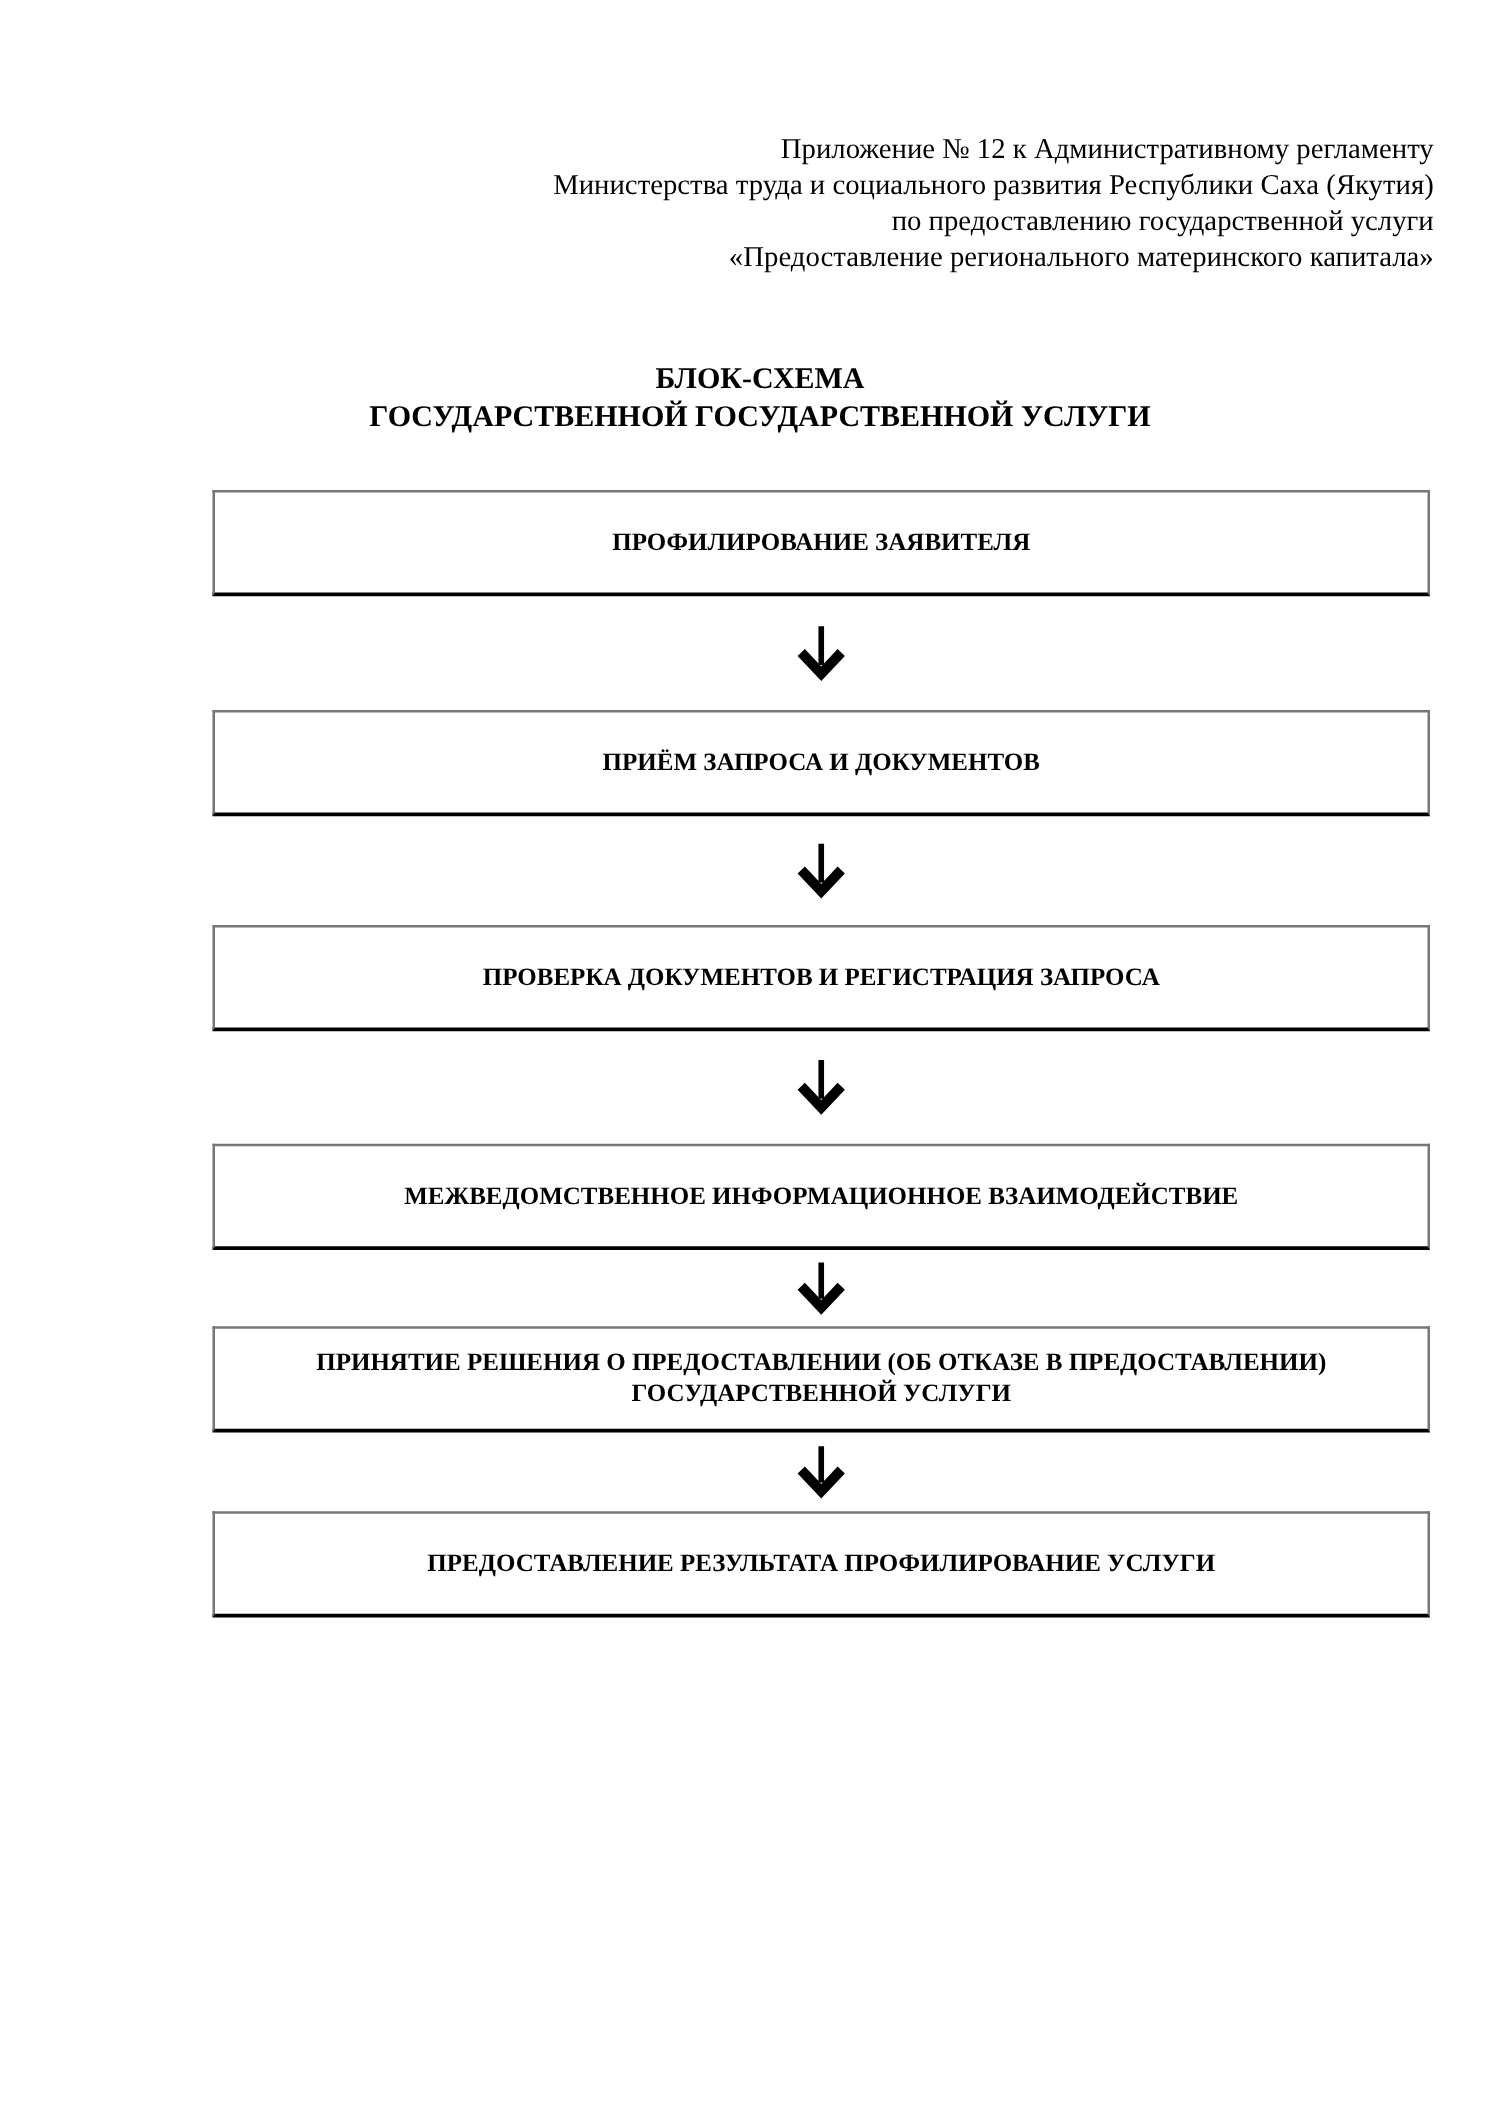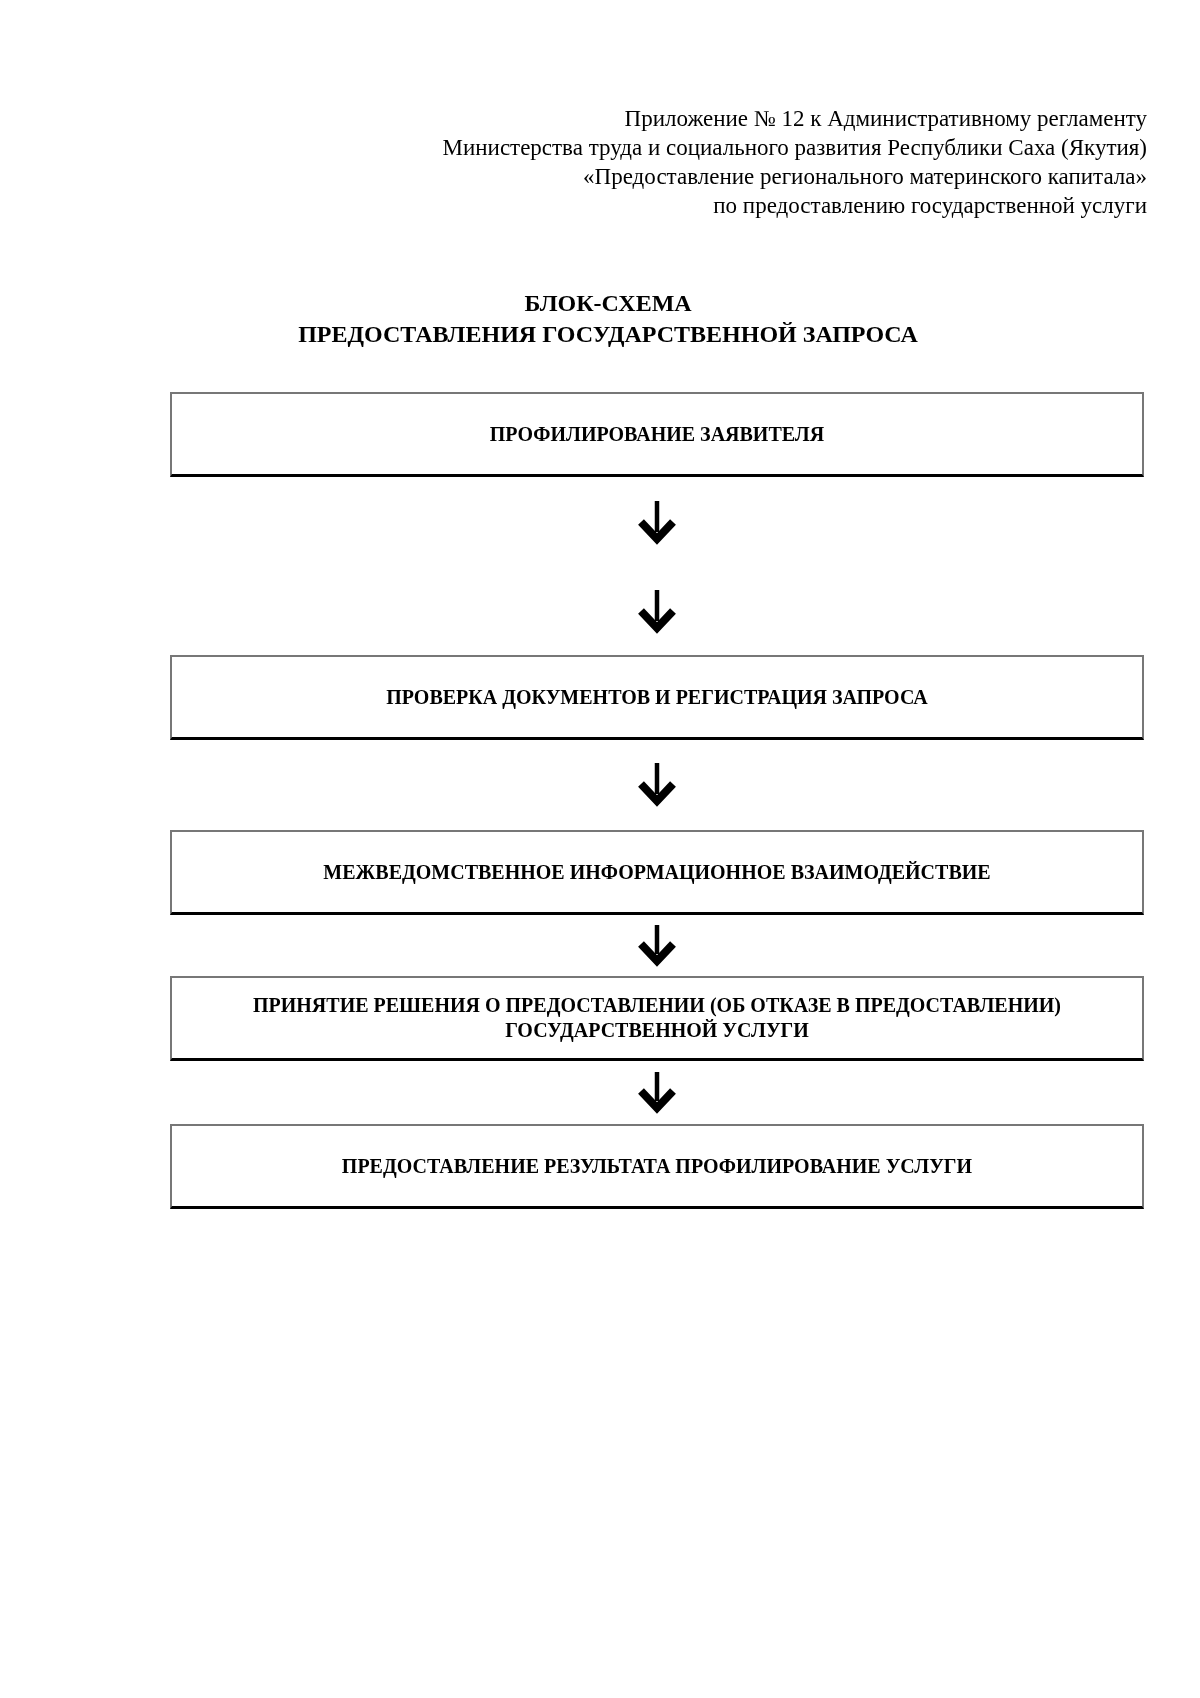--- a/index.html
+++ b/index.html
@@ -79,40 +79,41 @@
   .arrow-svg { display: block; }
 </style>
 </head>
 <body>
 
 <div class="page">
 
   <div class="annotation">
     <div>Приложение № 12 к Административному регламенту</div>
     <div>Министерства труда и социального развития Республики Саха (Якутия)</div>
+    <div>по предоставлению государственной услуги</div>
     <div>«Предоставление регионального материнского капитала»</div>
-    <div>по предоставлению государственной услуги</div>
   </div>
 
   <div class="doc-title">
     <div>БЛОК-СХЕМА</div>
-    <div>ПРЕДОСТАВЛЕНИЯ ГОСУДАРСТВЕННОЙ ЗАПРОСА</div>
+    <div>ГОСУДАРСТВЕННОЙ ГОСУДАРСТВЕННОЙ УСЛУГИ</div>
   </div>
 
   <div class="flowchart">
 
     <div class="flow-box">ПРОФИЛИРОВАНИЕ ЗАЯВИТЕЛЯ</div>
 
     <div class="flow-gap gap-lg1">
       <svg class="arrow-svg" width="40" height="46" viewBox="0 0 40 46" xmlns="http://www.w3.org/2000/svg">
         <line x1="20" y1="1" x2="20" y2="32" stroke="#000000" stroke-width="4.5"></line>
         <path d="M4 22 L20 39 L36 22" fill="none" stroke="#000000" stroke-width="8"></path>
       </svg>
     </div>
 
+    <div class="flow-box">ПРИЁМ ЗАПРОСА И ДОКУМЕНТОВ</div>
 
     <div class="flow-gap gap-lg2">
       <svg class="arrow-svg" width="40" height="46" viewBox="0 0 40 46" xmlns="http://www.w3.org/2000/svg">
         <line x1="20" y1="1" x2="20" y2="32" stroke="#000000" stroke-width="4.5"></line>
         <path d="M4 22 L20 39 L36 22" fill="none" stroke="#000000" stroke-width="8"></path>
       </svg>
     </div>
 
     <div class="flow-box">ПРОВЕРКА ДОКУМЕНТОВ И РЕГИСТРАЦИЯ ЗАПРОСА</div>
 

